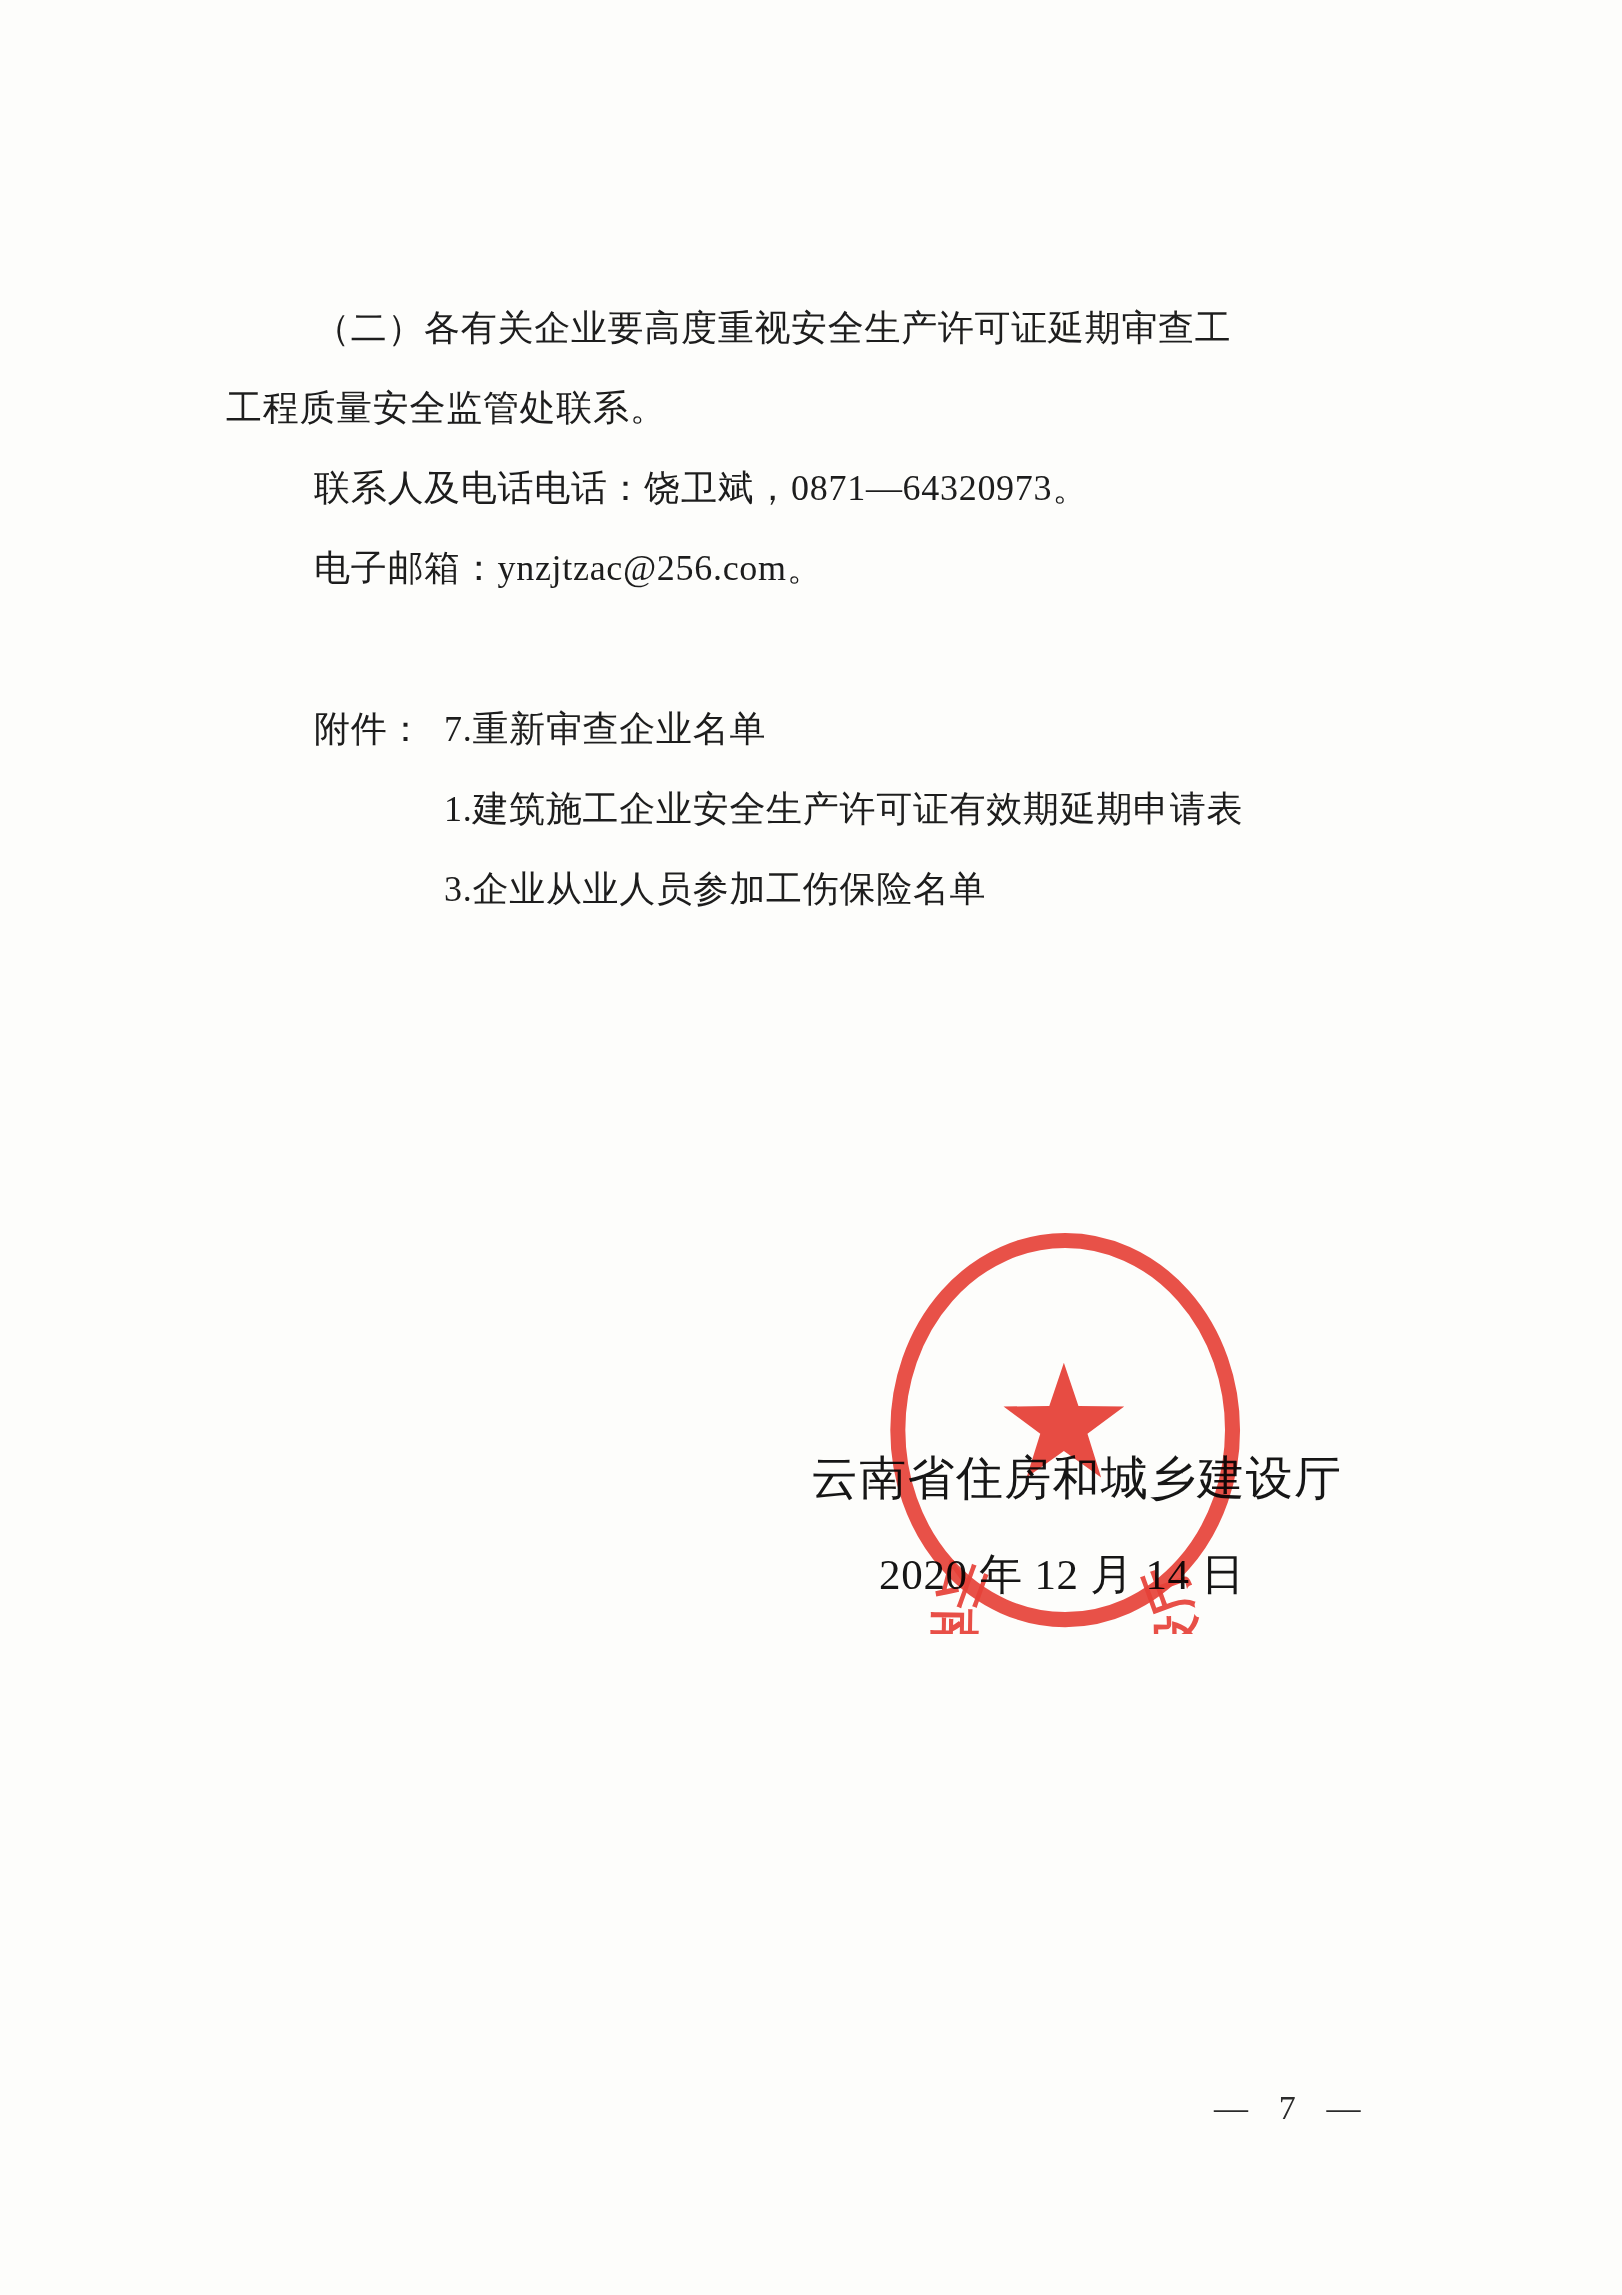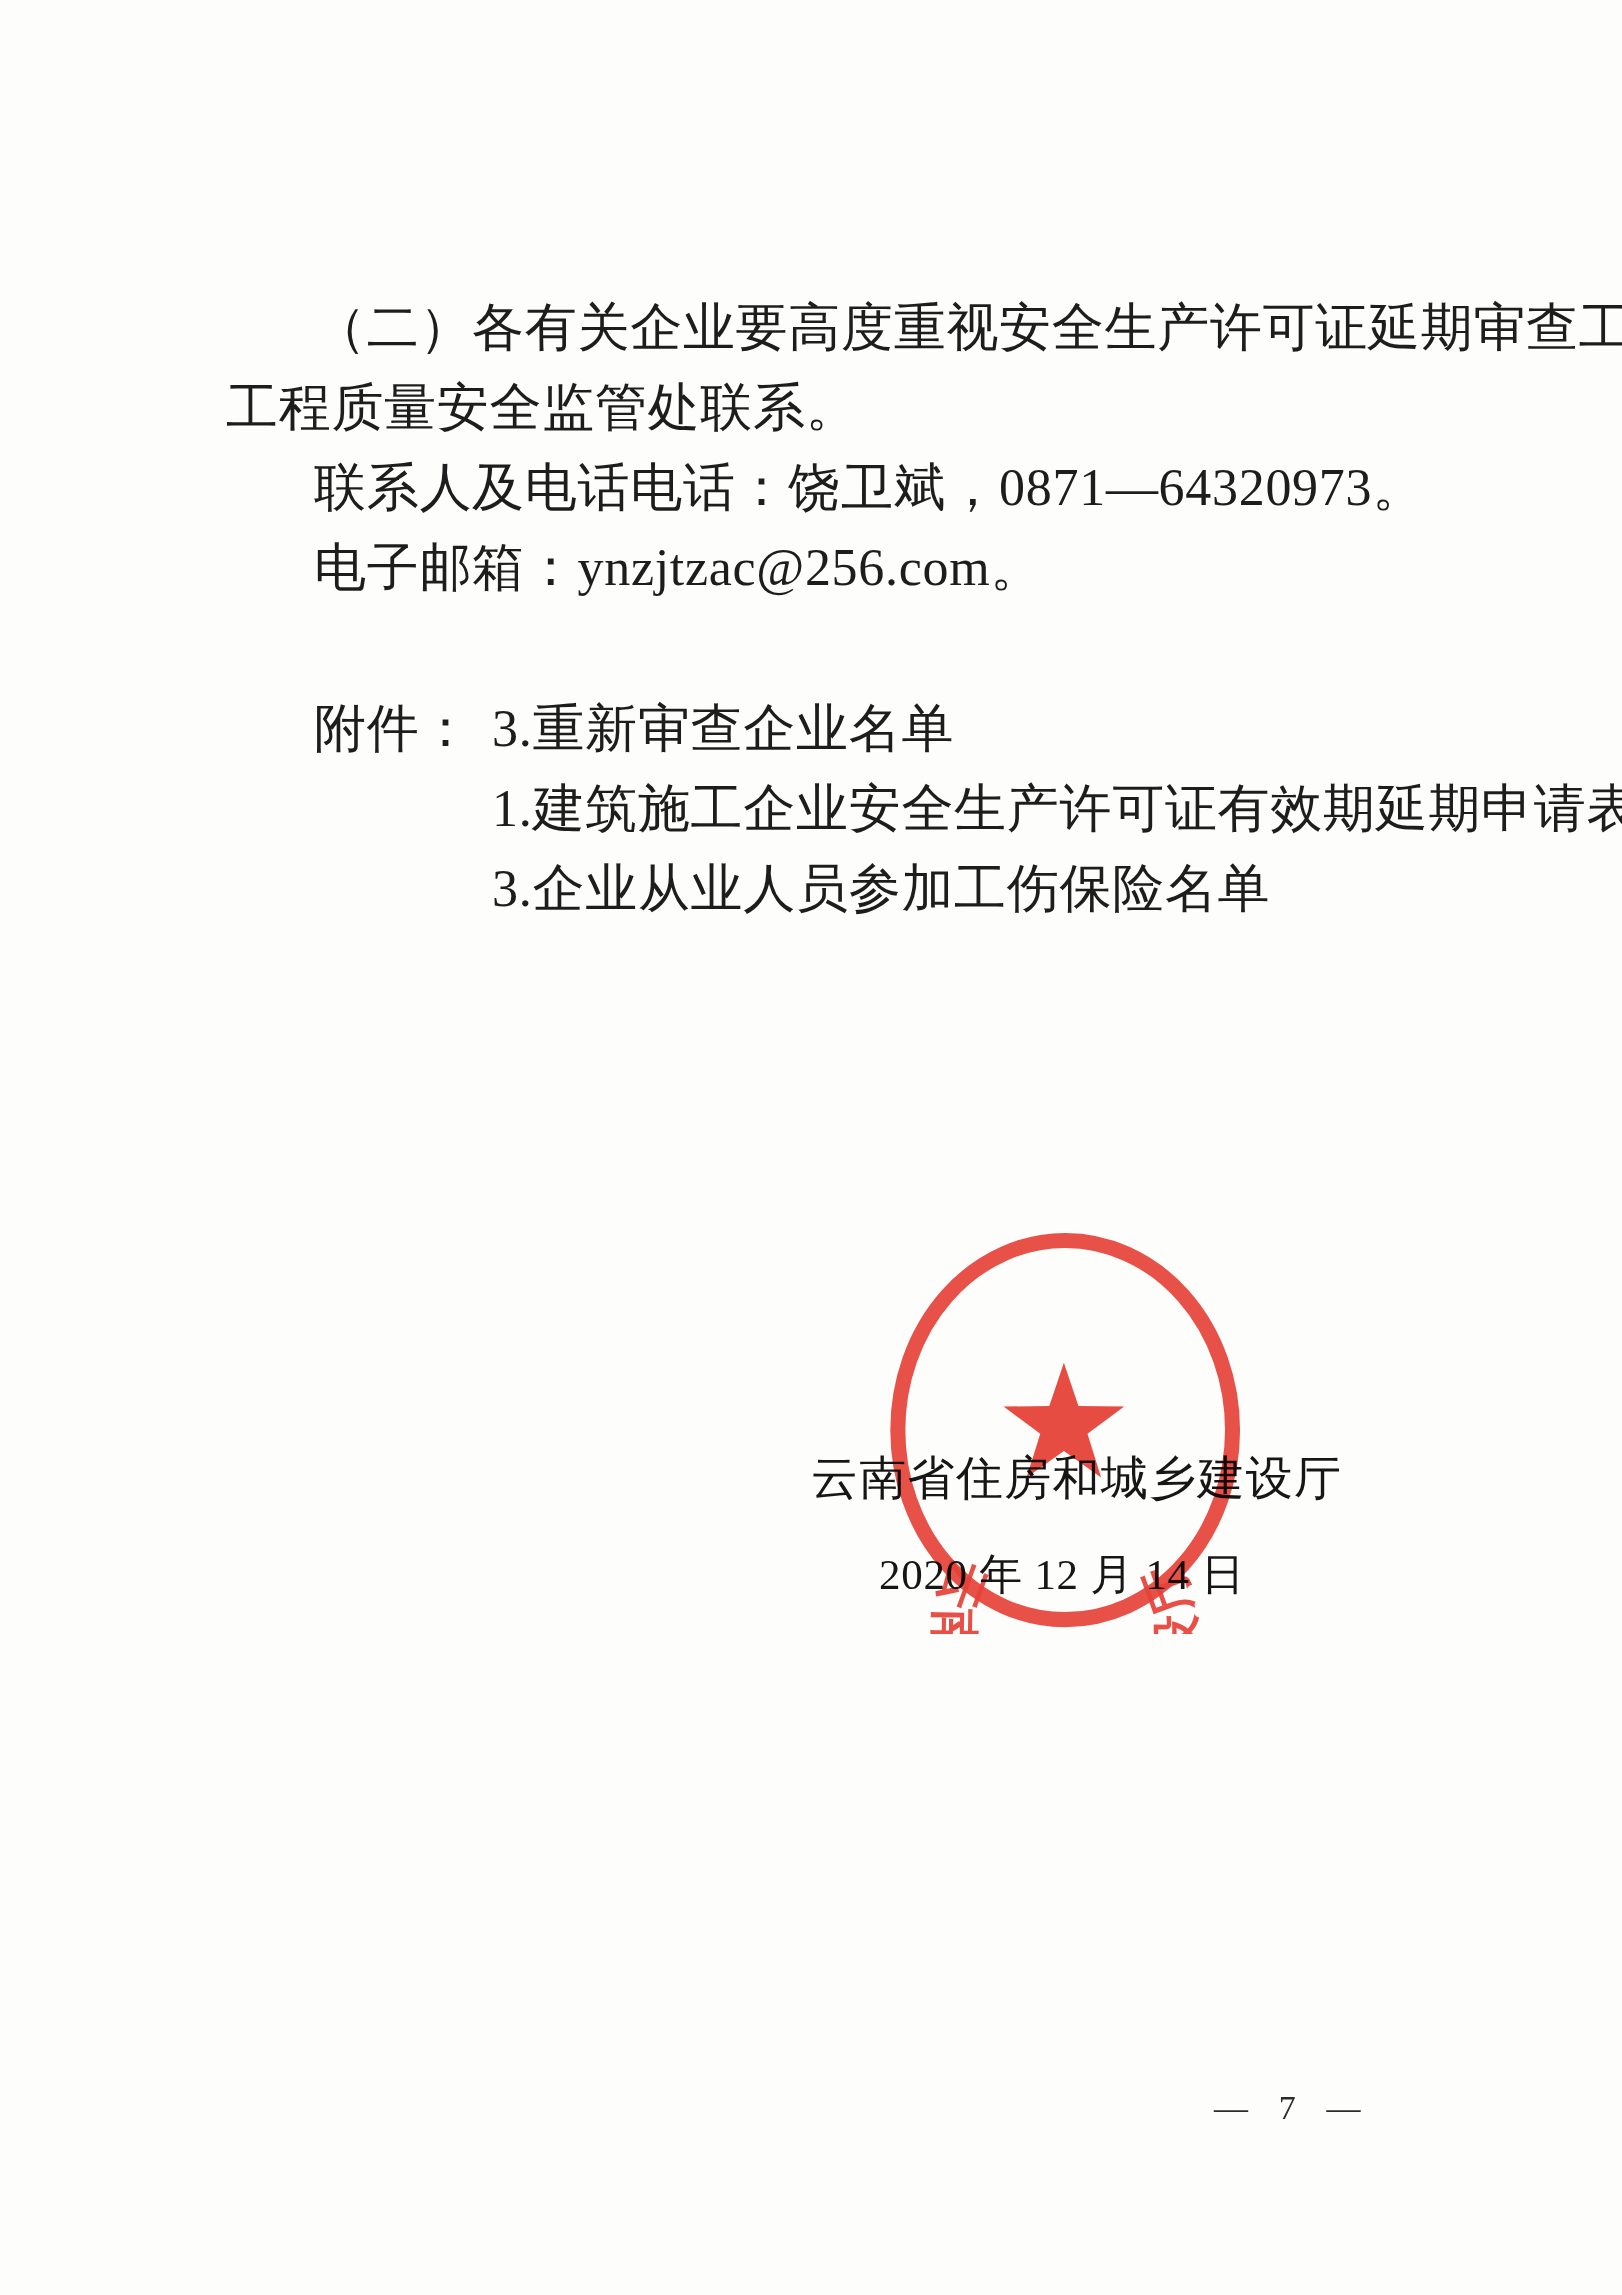--- a/index.html
+++ b/index.html
@@ -15,21 +15,21 @@
     background: #fdfdfb;
     overflow: hidden;
     font-family: "Liberation Serif", "DejaVu Serif", serif;
     color: #1d1d1d;
   }
   .body-text {
     position: absolute;
     left: 226px;
     top: 288px;
     width: 1230px;
-    font-size: 52px;
+    font-size: 36px;
     line-height: 80px;
     letter-spacing: 0.7px;
   }
   .line {
     white-space: nowrap;
   }
   .indent {
     text-indent: 88px;
   }
   .attachments {
@@ -95,21 +95,21 @@
 
   <div class="body-text">
     <div class="line indent">（二）各有关企业要高度重视安全生产许可证延期审查工</div>
     <div class="line">工程质量安全监管处联系。</div>
     <div class="line indent">联系人及电话电话：饶卫斌，0871—64320973。</div>
     <div class="line indent">电子邮箱：ynzjtzac@256.com。</div>
 
     <div class="attachments">
       <span class="att-label">附件：</span>
       <div class="att-items">
-        <div class="line">3.重新审查企业名单</div>
+        <div class="line">7.重新审查企业名单</div>
         <div class="line">1.建筑施工企业安全生产许可证有效期延期申请表</div>
         <div class="line">3.企业从业人员参加工伤保险名单</div>
       </div>
     </div>
   </div>
 
   <div class="sig-agency">云南省住房和城乡建设厅</div>
   <div class="sig-date">2020 年 12 月 14 日</div>
 
   <svg class="seal" viewBox="0 0 545 618" xmlns="http://www.w3.org/2000/svg">

